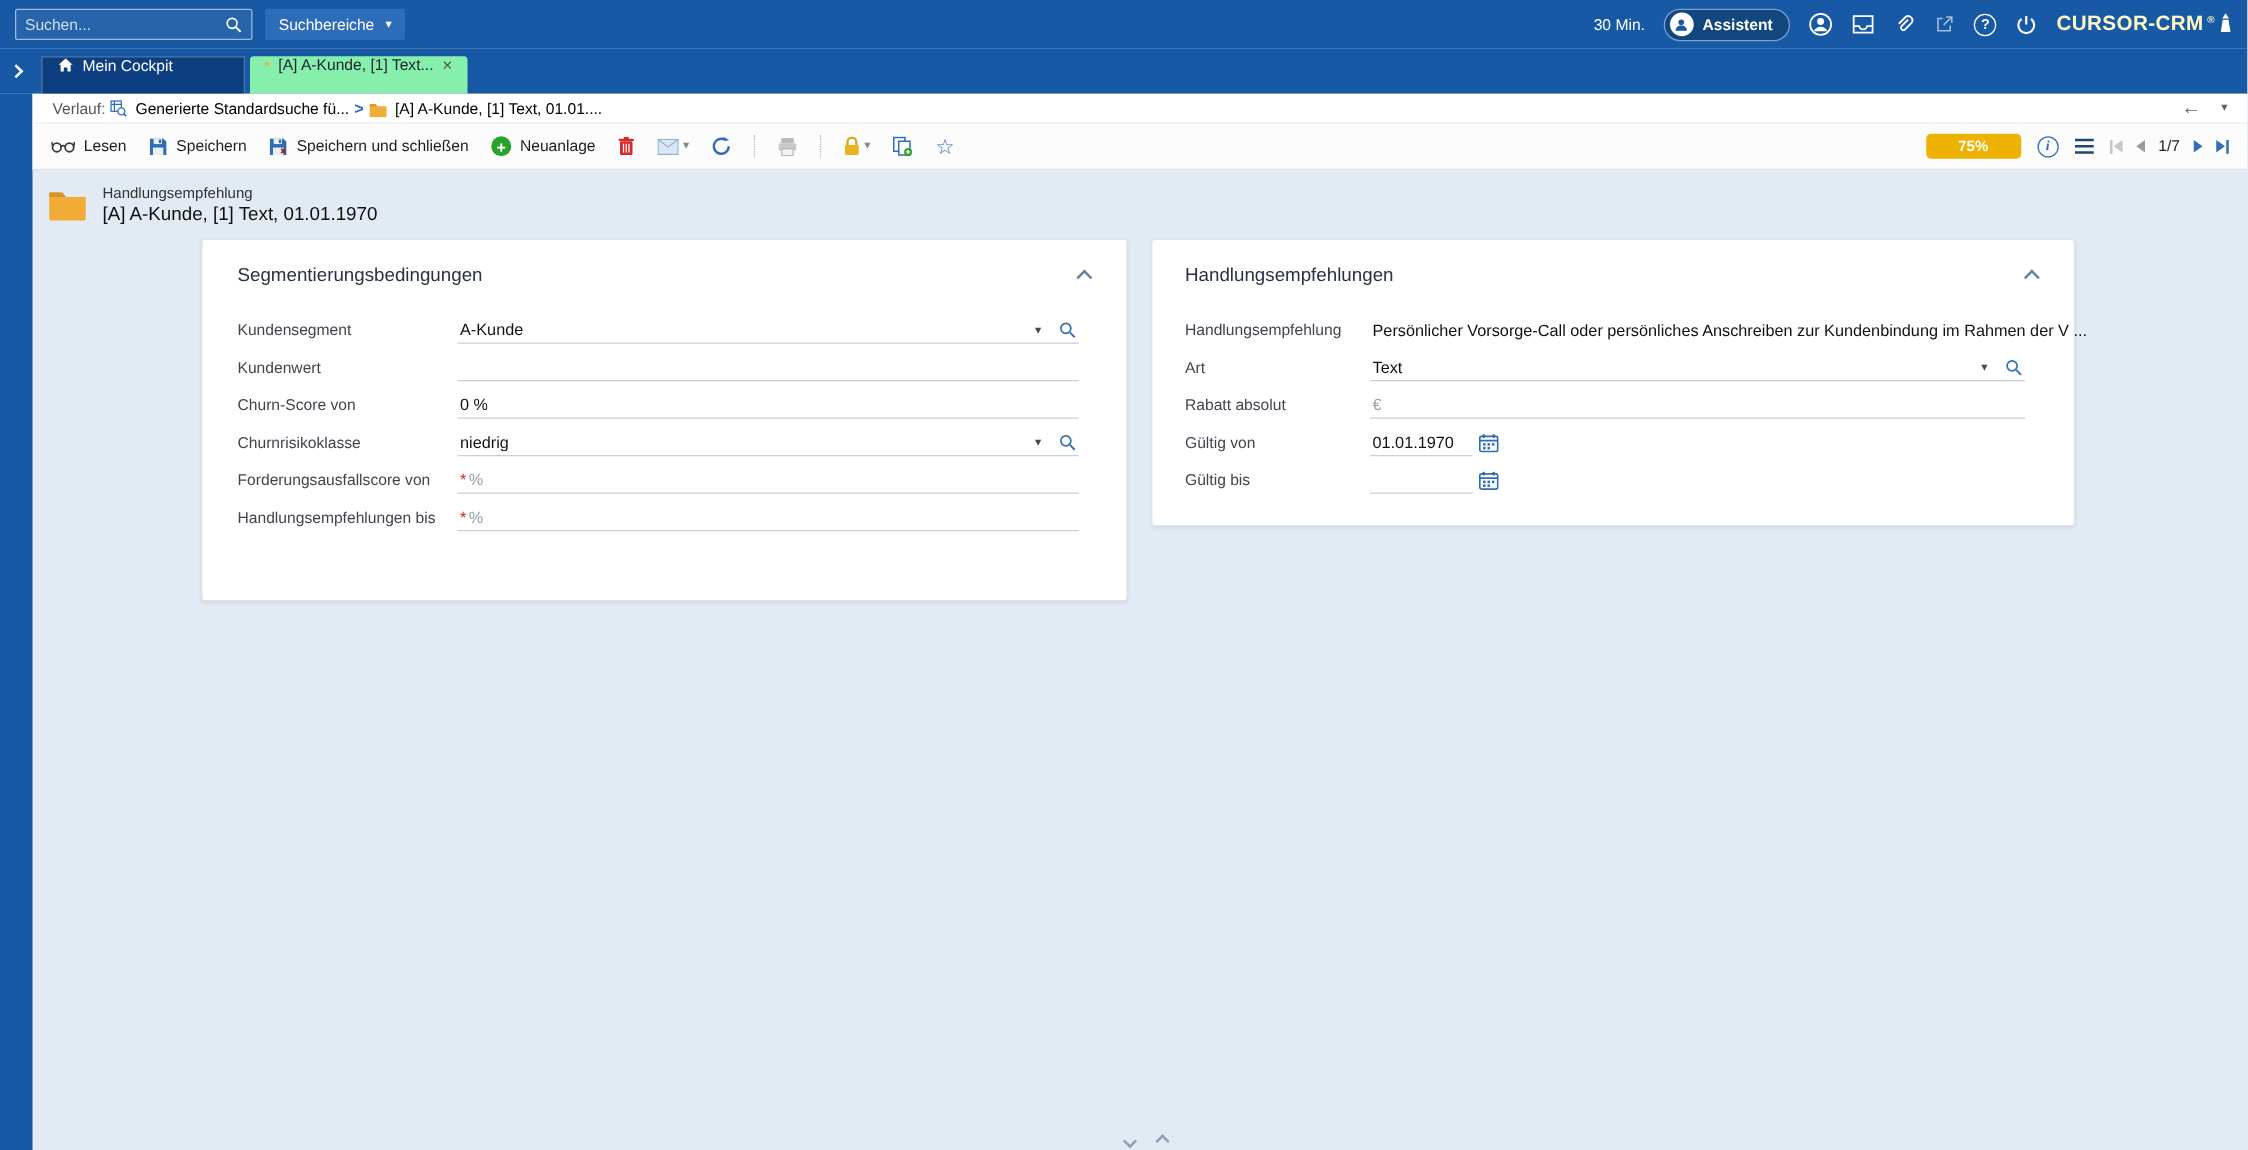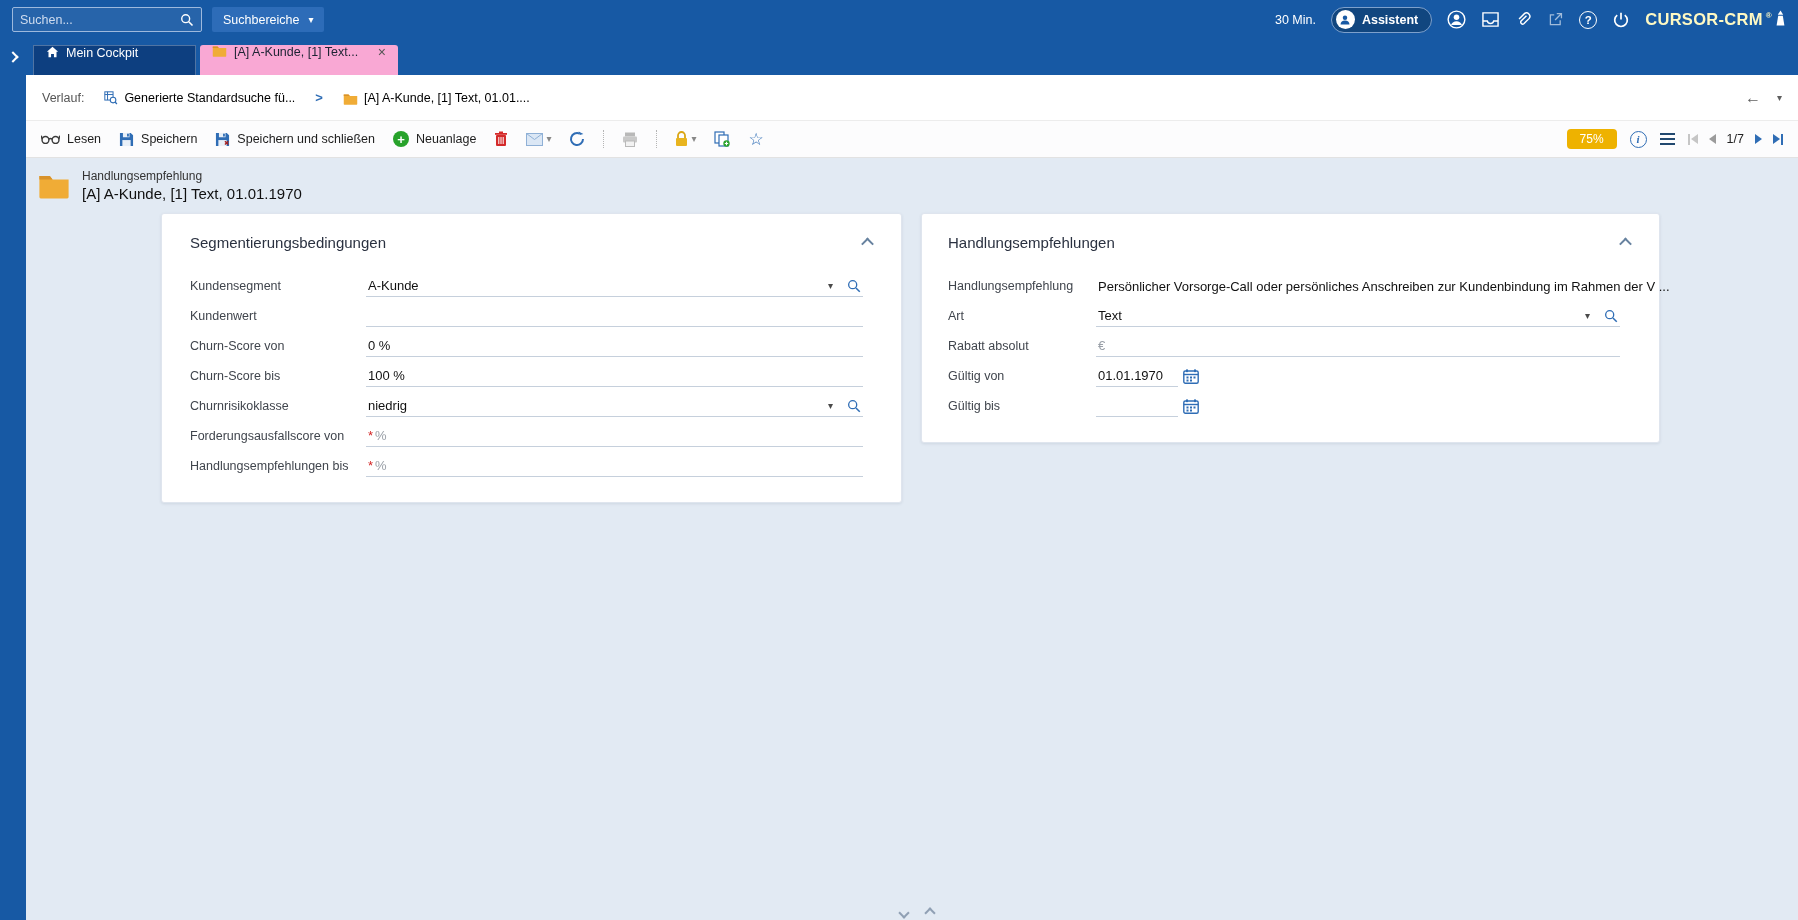--- a/index.html
+++ b/index.html
@@ -20,44 +20,44 @@
   .tico{display:flex;align-items:center;justify-content:center;cursor:pointer}
   .tico.dim{opacity:.6}
   .help-ic{width:18px;height:18px;border:1.5px solid #fff;border-radius:50%;color:#fff;font-size:11.5px;display:flex;align-items:center;justify-content:center;font-weight:bold}
   .brand{display:flex;align-items:flex-start;gap:3px;color:#fef9c3;font-weight:bold;font-size:16.5px;letter-spacing:.3px}
   .brand sup{font-size:8px;margin-top:1px}
 
   
   .tabbar{position:absolute;top:39px;left:0;right:0;height:36px;background:#1759a4;display:flex;align-items:flex-end;padding-left:33px}
   .tab{height:30px;display:flex;align-items:flex-start;gap:7px;padding:0 12px;font-size:12.5px;cursor:pointer;overflow:hidden;white-space:nowrap}
   .tab-inactive{background:#0d3f80;color:#fff;border:1px solid rgba(255,255,255,.28);border-bottom:none;width:163px;margin-right:4px}
-  .tab-active{background:#f9a8d4;color:#1c2333;width:198px;border-top-left-radius:3px;border-top-right-radius:3px}
+  .tab-active{background:#86efac;color:#1c2333;width:174px;border-top-left-radius:3px;border-top-right-radius:3px}
   .tab-close{margin-left:auto;color:#555;font-size:14px;cursor:pointer;line-height:1}
   .strip-chev{position:absolute;left:9px;top:53px;width:8px;height:8px;border-top:2px solid #fff;border-right:2px solid #fff;transform:rotate(45deg);cursor:pointer;z-index:6}
   .left-strip{position:absolute;left:0;top:75px;bottom:0;width:26px;background:#1759a4}
 
   
   .main{position:absolute;left:26px;top:75px;right:0;bottom:0;display:flex;flex-direction:column}
 
-  .crumbbar{height:46px;background:#fff;border-bottom:1px solid #ececec;display:flex;align-items:center;padding:3px 16px;gap:20px;font-size:12.5px;flex:0 0 auto}
+  .crumbbar{height:24px;background:#fff;border-bottom:1px solid #ececec;display:flex;align-items:center;padding:3px 16px;gap:4px;font-size:12.5px;flex:0 0 auto}
   .crumb-prefix{color:#555}
   .crumb-link{display:flex;align-items:flex-end;gap:6px;color:#000000;cursor:pointer}
   .crumb-sep{color:#2f6db5;font-weight:bold;font-size:13px}
   .crumb-right{margin-left:auto;display:flex;gap:16px;align-items:center;color:#5f5f5f}
   .crumb-right .back{font-size:16px;cursor:pointer}
   .crumb-right .dd{cursor:pointer;color:#5f5f5f}
 
   .toolbar{height:37px;background:#fcfcfd;border-bottom:1px solid #e2e2e2;display:flex;align-items:center;padding:0 15px;gap:18px;flex:0 0 auto;font-size:12.5px}
   .tbtn{display:flex;align-items:center;gap:7px;color:#1d1d1d;cursor:pointer;background:none;border:none;font:inherit;white-space:nowrap}
   .ibtn{display:flex;align-items:center;gap:3px;cursor:pointer;background:none;border:none}
   .vsep{width:0;height:18px;border-left:1px dotted #b5b5b5}
   .plus-ic{width:16px;height:16px;border-radius:50%;background:#27a22b;color:#fff;font-size:13px;font-weight:bold;display:flex;align-items:center;justify-content:center;line-height:1}
   .star-ic{font-size:17px;color:#2f6db5;line-height:1}
   .tb-tools{margin-left:auto;display:flex;align-items:center;gap:13px}
-  .q-badge{background:#eeb200;color:#fff;font-weight:normal;font-size:12px;padding:3px 13px;border-radius:4px;cursor:pointer}
+  .q-badge{background:#eeb200;color:#fff;font-weight:bold;font-size:12px;padding:3px 26px;border-radius:4px;cursor:pointer}
   .i-badge{width:17px;height:17px;border-radius:50%;border:1.5px solid #2f6db5;color:#2f6db5;display:flex;align-items:center;justify-content:center;font-family:"Liberation Serif",serif;font-style:italic;font-weight:bold;font-size:11px;cursor:pointer}
   .burger{display:flex;flex-direction:column;gap:3px;cursor:pointer}
   .burger i{display:block;width:15px;height:2px;background:#21486f}
   .pager{display:flex;align-items:center;gap:11px}
   .navb{display:flex;align-items:center;gap:1px;cursor:pointer}
   .tri{width:0;height:0;border-top:5px solid transparent;border-bottom:5px solid transparent;display:inline-block}
   .tri-l{border-right:7px solid currentColor}
   .tri-r{border-left:7px solid currentColor}
   .nav-bar{display:inline-block;width:2px;height:11px;background:currentColor}
   .nav-first{color:#c6c6c6}.nav-prev{color:#9b9b9b}.nav-next{color:#2f6db5}.nav-last{color:#2f6db5}
@@ -371,28 +371,20 @@
           </div>
           <div class="field-row">
             <span class="field-label">Churn-Score von</span>
             <div class="fv-wrap">
               <div class="fv">
                 <span class="val-text">0 %</span>
               </div>
             </div>
           </div>
           <div class="field-row">
-            <span class="field-label">Churn-Score bis</span>
-            <div class="fv-wrap">
-              <div class="fv">
-                <span class="val-text">100 %</span>
-              </div>
-            </div>
-          </div>
-          <div class="field-row">
             <span class="field-label">Churnrisikoklasse</span>
             <div class="fv-wrap">
               <div class="fv">
                 <span class="val-text">niedrig</span>
                 <span class="lk-arrow">▾</span>
                 <svg class="mag" width="14" height="14" viewBox="0 0 16 16">
                   <circle cx="6.5" cy="6.5" r="4.6" fill="none" stroke="#2f6db5" stroke-width="1.5"></circle>
                   <line x1="10.2" y1="10.2" x2="14.6" y2="14.6" stroke="#2f6db5" stroke-width="1.7"></line>
                 </svg>
               </div>

